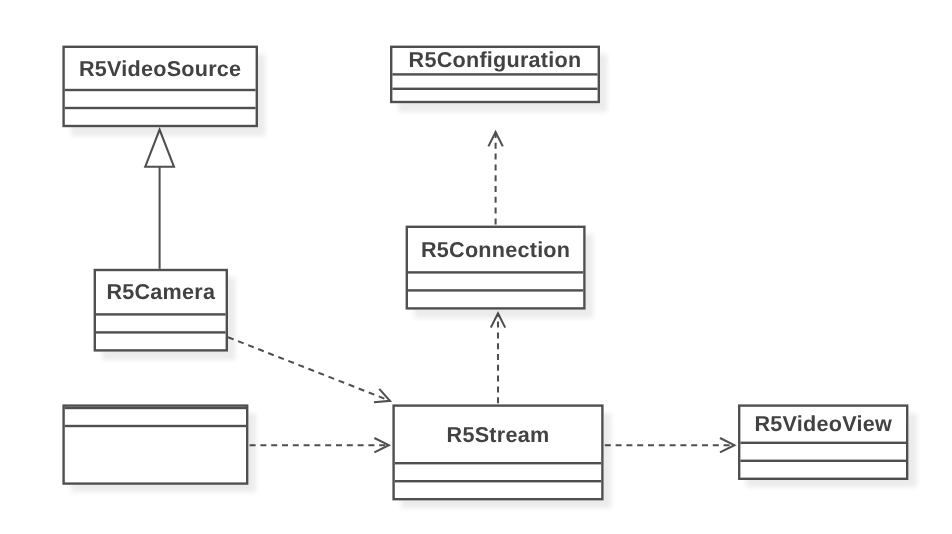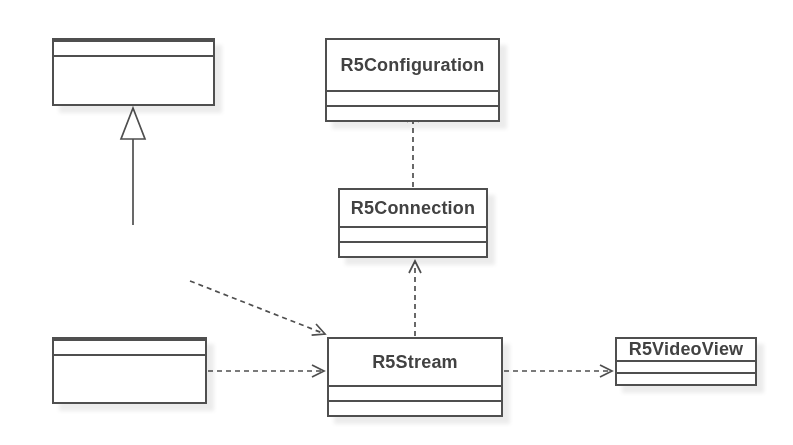--- a/index.html
+++ b/index.html
@@ -55,47 +55,53 @@
 
       <line x1="190" y1="281" x2="325" y2="334" stroke-dasharray="5 4" marker-end="url(#openArrow)"></line>
 
       <line x1="208" y1="371" x2="324" y2="371" stroke-dasharray="5 4" marker-end="url(#openArrow)"></line>
 
       <line x1="504" y1="371" x2="612" y2="371" stroke-dasharray="5 4" marker-end="url(#openArrow)"></line>
     </g>
   </svg>
 
   <div class="class-box" style="left:52px;top:38px;width:163px;height:68px">
+    <div class="class-title">R5VideoSource</div>
     <div class="compartment"></div>
     <div class="compartment"></div>
   </div>
 
-  <div class="class-box" style="left:325px;top:38px;width:175px;height:84px">
+  <div class="class-box" style="left:325px;top:38px;width:175px;height:48px">
     <div class="class-title">R5Configuration</div>
     <div class="compartment"></div>
     <div class="compartment"></div>
   </div>
 
   <div class="class-box" style="left:338px;top:188px;width:150px;height:70px">
     <div class="class-title">R5Connection</div>
     <div class="compartment"></div>
     <div class="compartment"></div>
   </div>
 
+  <div class="class-box" style="left:78px;top:224px;width:112px;height:69px">
+    <div class="class-title">R5Camera</div>
+    <div class="compartment"></div>
+    <div class="compartment"></div>
+  </div>
 
   <div class="class-box" style="left:52px;top:337px;width:155px;height:67px">
     <div class="compartment"></div>
     <div class="compartment"></div>
   </div>
 
   <div class="class-box" style="left:327px;top:337px;width:176px;height:80px">
     <div class="class-title">R5Stream</div>
     <div class="compartment"></div>
     <div class="compartment"></div>
   </div>
 
-  <div class="class-box" style="left:615px;top:337px;width:142px;height:49px">
+  <div class="class-box" style="left:615px;top:337px;width:142px;height:63px">
     <div class="class-title">R5VideoView</div>
     <div class="compartment"></div>
     <div class="compartment"></div>
   </div>
 
 </div>
 
 </body></html>

